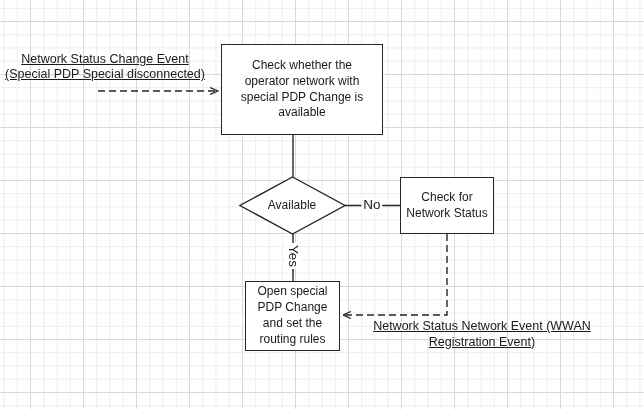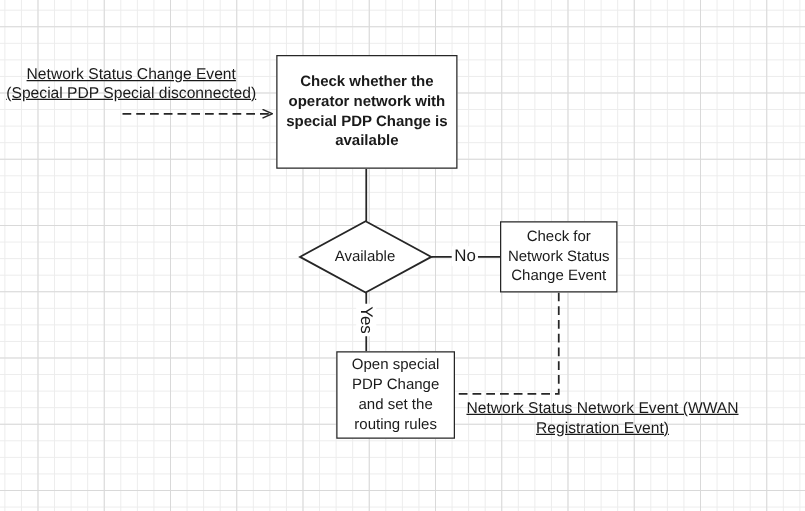--- a/index.html
+++ b/index.html
@@ -24,23 +24,23 @@
     box-sizing: border-box;
     background: #ffffff;
     border: 1.4px solid #262626;
     display: flex;
     flex-direction: column;
     justify-content: center;
     text-align: center;
     font-size: 12px;
     line-height: 15.8px;
   }
-  #node-check { left: 221px; top: 44px;  width: 145px; height: 91px; font-weight: bold; }
+  #node-check { left: 221px; top: 44px;  width: 162px; height: 91px; }
   #node-wait  { left: 400px; top: 177px; width: 94px;  height: 57px; }
-  #node-open  { left: 245px; top: 281px; width: 95px;  height: 70px; margin-left: 24px; }
+  #node-open  { left: 245px; top: 281px; width: 95px;  height: 70px; }
   .annotation {
     position: absolute;
     text-align: center;
     font-size: 12.5px;
     line-height: 14.8px;
     text-decoration: underline;
   }
   #annot-disconnect { left: 3px;   top: 52px;  width: 204px; }
   #annot-registration { left: 361px; top: 319px; width: 242px; line-height: 15.5px; }
   .edge-label {
@@ -89,21 +89,20 @@
   <div class="node" id="node-check">
     <div>Check whether the</div>
     <div>operator network with</div>
     <div>special PDP Change is</div>
     <div>available</div>
   </div>
 
   <div class="node" id="node-wait">
     <div>Check for</div>
     <div>Network Status</div>
-    <div>Change Event</div>
   </div>
 
   <div class="node" id="node-open">
     <div>Open special</div>
     <div>PDP Change</div>
     <div>and set the</div>
     <div>routing rules</div>
   </div>
 
   <div id="label-available">Available</div>

